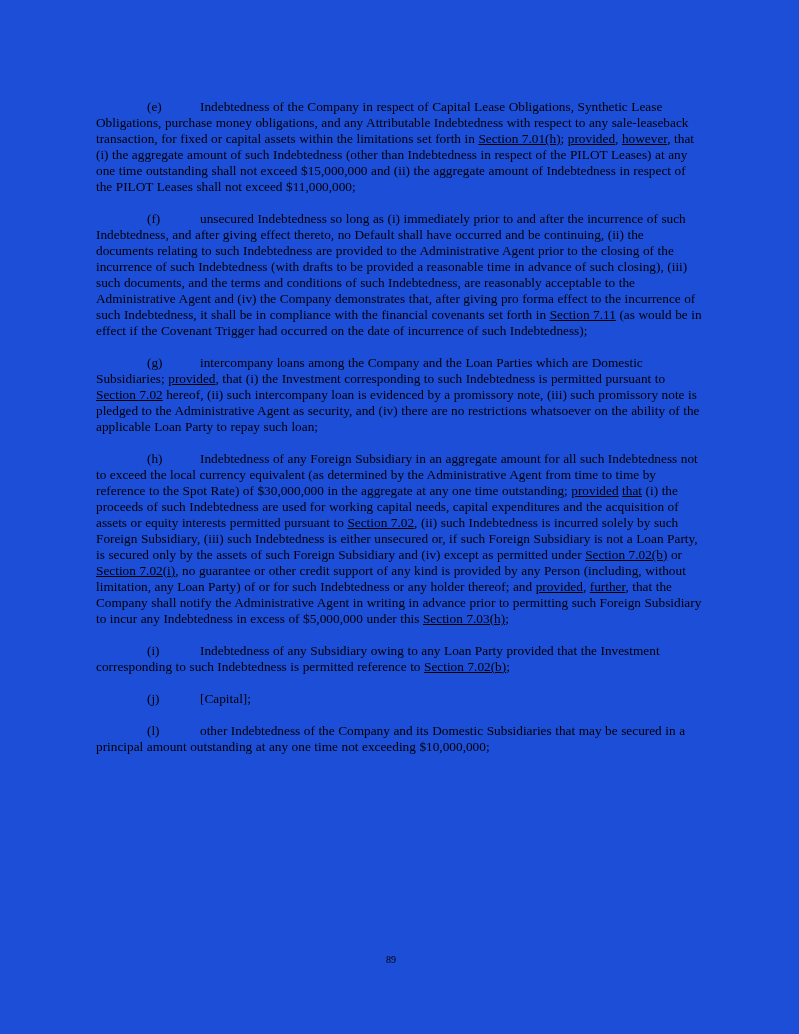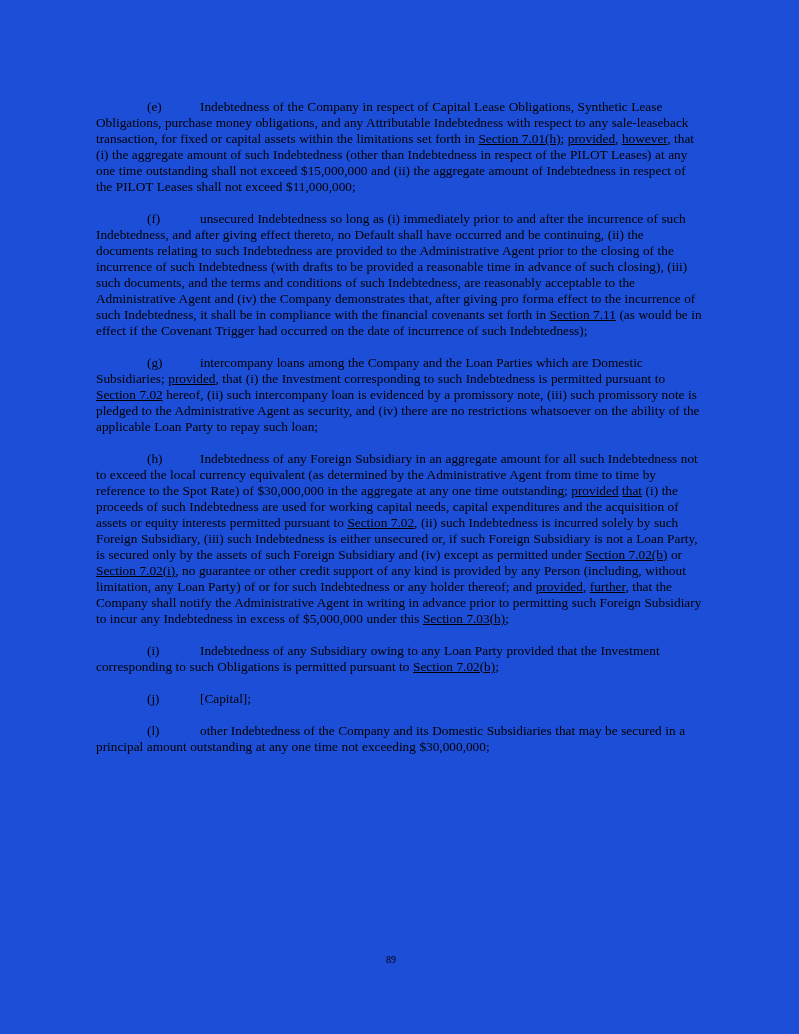--- a/index.html
+++ b/index.html
@@ -55,18 +55,18 @@
 </style>
 </head>
 <body>
 
 <div class="page">
   <div class="content">
       <p class="para"><span class="plabel">(e)</span><span class="">Indebtedness of the Company in respect of Capital Lease Obligations, Synthetic Lease Obligations,  purchase money obligations, and any Attributable Indebtedness with respect to any sale-leaseback transaction, for fixed or capital assets within the limitations set forth in </span><span class="u">Section 7.01(h)</span><span class="">; </span><span class="u">provided</span><span class="">, </span><span class="u">however</span><span class="">, that (i) the aggregate amount of such Indebtedness (other than Indebtedness in respect of the PILOT Leases) at any one time outstanding shall not exceed $15,000,000 and (ii) the aggregate amount of Indebtedness in respect of the PILOT Leases shall not exceed $11,000,000;</span></p>
       <p class="para"><span class="plabel">(f)</span><span class="">unsecured Indebtedness so long as (i) immediately prior to and after the incurrence of such Indebtedness, and after giving effect thereto, no Default shall have occurred and be continuing, (ii) the documents relating to such Indebtedness are provided to the Administrative Agent prior to the closing of the incurrence of such Indebtedness (with drafts to be provided a reasonable time in advance of such closing), (iii) such documents, and the terms and conditions of such Indebtedness, are reasonably acceptable to the Administrative Agent and (iv) the Company demonstrates that, after giving pro forma effect to the incurrence of such Indebtedness, it shall be in compliance with the financial covenants set forth in  </span><span class="u">Section 7.11</span><span class=""> (as would be in effect if the Covenant Trigger had occurred on the date of incurrence of such Indebtedness);</span></p>
       <p class="para"><span class="plabel">(g)</span><span class="">intercompany loans among the Company and the Loan Parties which are Domestic Subsidiaries; </span><span class="u">provided</span><span class="">, that (i) the Investment corresponding to such Indebtedness is permitted pursuant to </span><span class="u">Section 7.02</span><span class=""> hereof, (ii) such intercompany loan is evidenced by a promissory note, (iii) such promissory note is pledged to the Administrative Agent as security, and (iv) there are no restrictions whatsoever on the ability of the applicable Loan Party to repay such loan;</span></p>
       <p class="para"><span class="plabel">(h)</span><span class="">Indebtedness of any Foreign Subsidiary in an aggregate amount for all such Indebtedness not to exceed the local currency equivalent (as determined by the Administrative Agent from time to time by reference to the Spot Rate) of $30,000,000 in the aggregate at any one time outstanding; </span><span class="u">provided</span><span class=""> </span><span class="u">that</span><span class=""> (i) the proceeds of such Indebtedness are used for working capital needs, capital expenditures and the acquisition of assets or equity interests permitted pursuant to </span><span class="u">Section 7.02</span><span class="">, (ii) such Indebtedness is incurred solely by such Foreign Subsidiary, (iii) such Indebtedness is either unsecured or, if such Foreign Subsidiary is not a Loan Party, is secured only by the assets of such Foreign Subsidiary and (iv) except as permitted under </span><span class="u">Section 7.02(b)</span><span class=""> or </span><span class="u">Section 7.02(i)</span><span class="">, no guarantee or other credit support of any kind is provided by any Person (including, without limitation, any Loan Party) of or for such Indebtedness or any holder thereof; and </span><span class="u">provided</span><span class="">, </span><span class="u">further</span><span class="">, that the Company shall notify the Administrative Agent in writing in advance prior to permitting such Foreign Subsidiary to incur any Indebtedness in excess of $5,000,000 under this </span><span class="u">Section 7.03(h)</span><span class="">;</span></p>
-      <p class="para"><span class="plabel">(i)</span><span class="">Indebtedness of any Subsidiary owing to any Loan Party provided that the Investment corresponding to such Obligations is permitted pursuant to </span><span class="u">Section 7.02(b)</span><span class="">;</span></p>
+      <p class="para"><span class="plabel">(i)</span><span class="">Indebtedness of any Subsidiary owing to any Loan Party provided that the Investment corresponding to such Indebtedness is permitted reference to </span><span class="u">Section 7.02(b)</span><span class="">;</span></p>
       <p class="para"><span class="plabel">(j)</span><span class="">[Capital];</span></p>
-      <p class="para"><span class="plabel">(l)</span><span class="">other Indebtedness of the Company and its Domestic Subsidiaries that may be secured in a principal amount outstanding at any one time not exceeding $30,000,000;</span></p>
+      <p class="para"><span class="plabel">(l)</span><span class="">other Indebtedness of the Company and its Domestic Subsidiaries that may be secured in a principal amount outstanding at any one time not exceeding $10,000,000;</span></p>
     </div>
   <div class="page-number">89</div>
 </div>
 
 </body></html>

